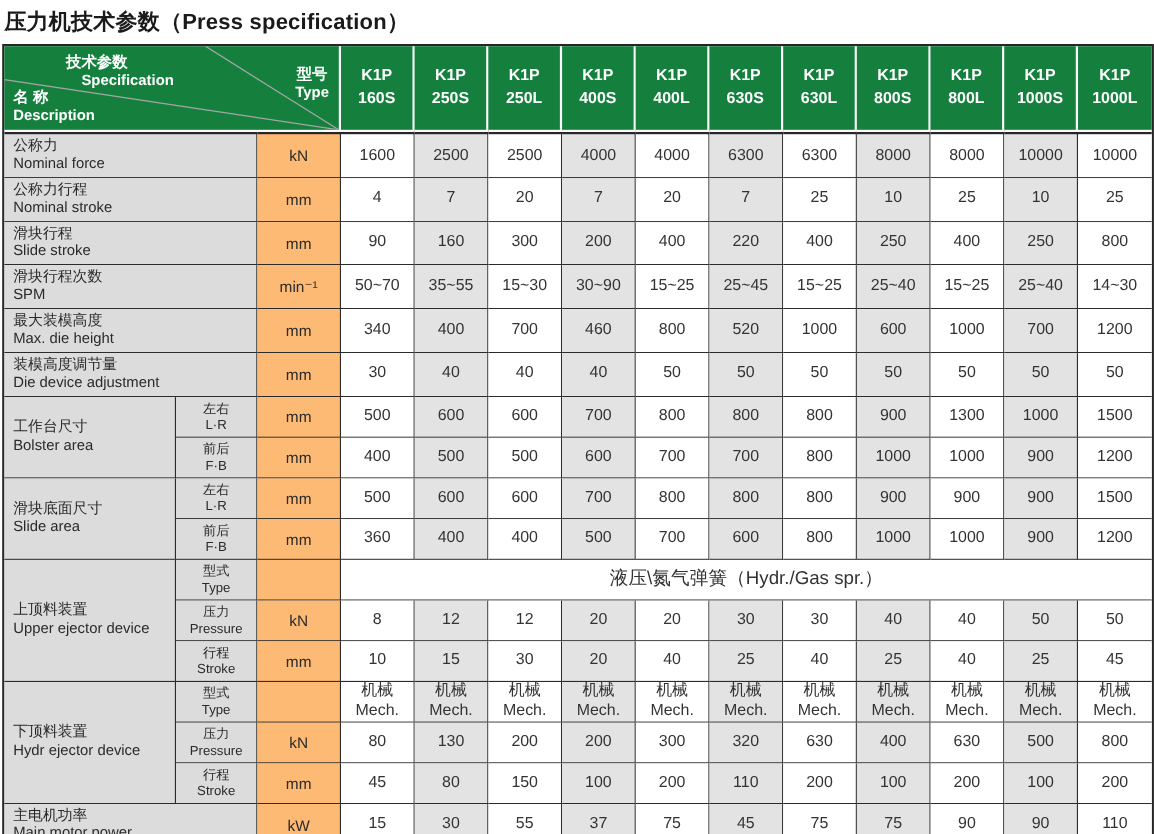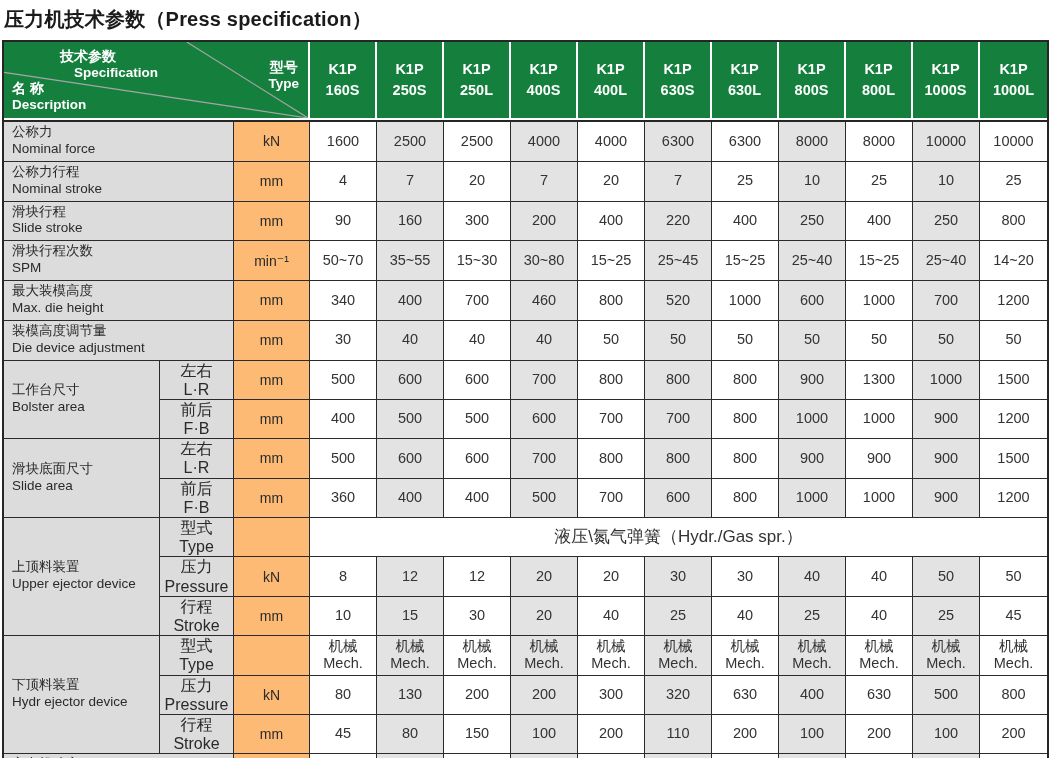--- a/index.html
+++ b/index.html
@@ -84,21 +84,21 @@
     background: #dcdcdc;
     text-align: left;
     padding: 2px 4px 3px 8px;
     font-size: 13.5px;
     line-height: 1.25;
     color: #2a2a2a;
   }
   th.sub-label {
     background: #dcdcdc;
     text-align: center;
-    font-size: 16px;
+    font-size: 12px;
     line-height: 1.2;
     color: #2a2a2a;
   }
   td.unit {
     background: #fdba74;
     text-align: center;
     font-size: 14px;
     color: #2a2a2a;
   }
   td.value {
@@ -231,28 +231,28 @@
           <td class="value alt">250</td>
           <td class="value last">800</td>
         </tr>
         <tr>
           <th class="row-label" colspan="2">滑块行程次数
 SPM</th>
           <td class="unit">min⁻¹</td>
           <td class="value">50~70</td>
           <td class="value alt">35~55</td>
           <td class="value">15~30</td>
-          <td class="value alt">30~80</td>
+          <td class="value alt">30~90</td>
           <td class="value">15~25</td>
           <td class="value alt">25~45</td>
           <td class="value">15~25</td>
           <td class="value alt">25~40</td>
           <td class="value">15~25</td>
           <td class="value alt">25~40</td>
-          <td class="value last">14~20</td>
+          <td class="value last">14~30</td>
         </tr>
         <tr>
           <th class="row-label" colspan="2">最大装模高度
 Max. die height</th>
           <td class="unit">mm</td>
           <td class="value">340</td>
           <td class="value alt">400</td>
           <td class="value">700</td>
           <td class="value alt">460</td>
           <td class="value">800</td>

